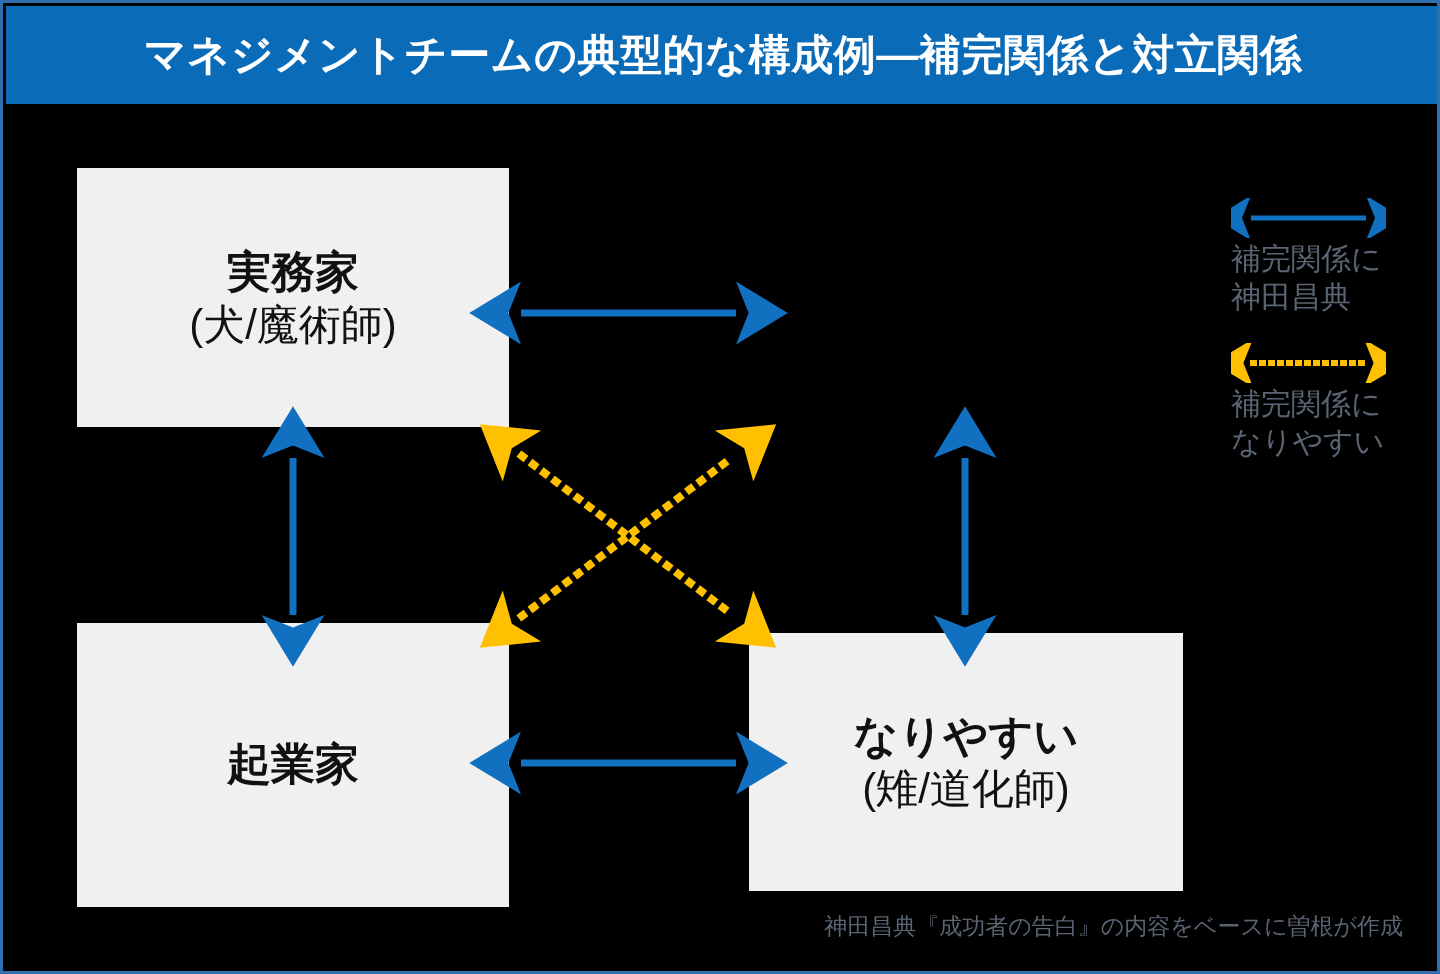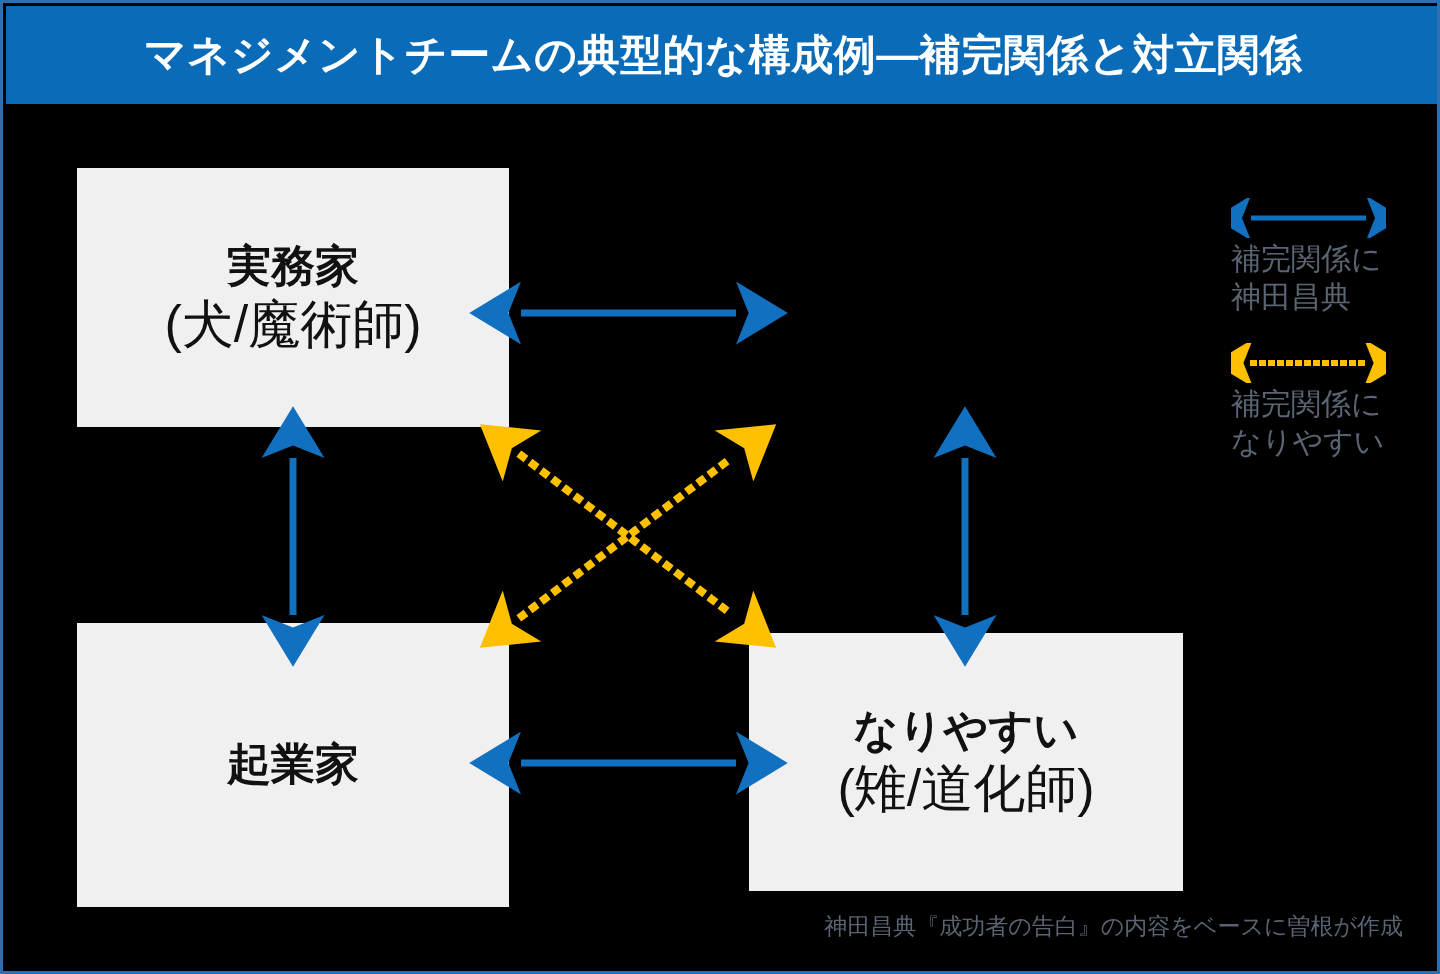--- a/index.html
+++ b/index.html
@@ -57,21 +57,21 @@
   }
   .role-box .role-title {
     color: #111111;
     font-size: 44px;
     font-weight: 700;
     line-height: 1.18;
     margin-bottom: 2px;
   }
   .role-box .role-sub {
     color: #111111;
-    font-size: 52px;
+    font-size: 42px;
     font-weight: 400;
     line-height: 1.18;
   }
 
   #box-top-left     { left: 74px;  top: 165px; width: 432px; height: 259px; }
   #box-top-right    { left: 746px; top: 181px; width: 434px; height: 259px; }
   #box-bottom-left  { left: 74px;  top: 620px; width: 432px; height: 284px; text-align: right; }
   #box-bottom-right { left: 746px; top: 630px; width: 434px; height: 258px; }
 
   

